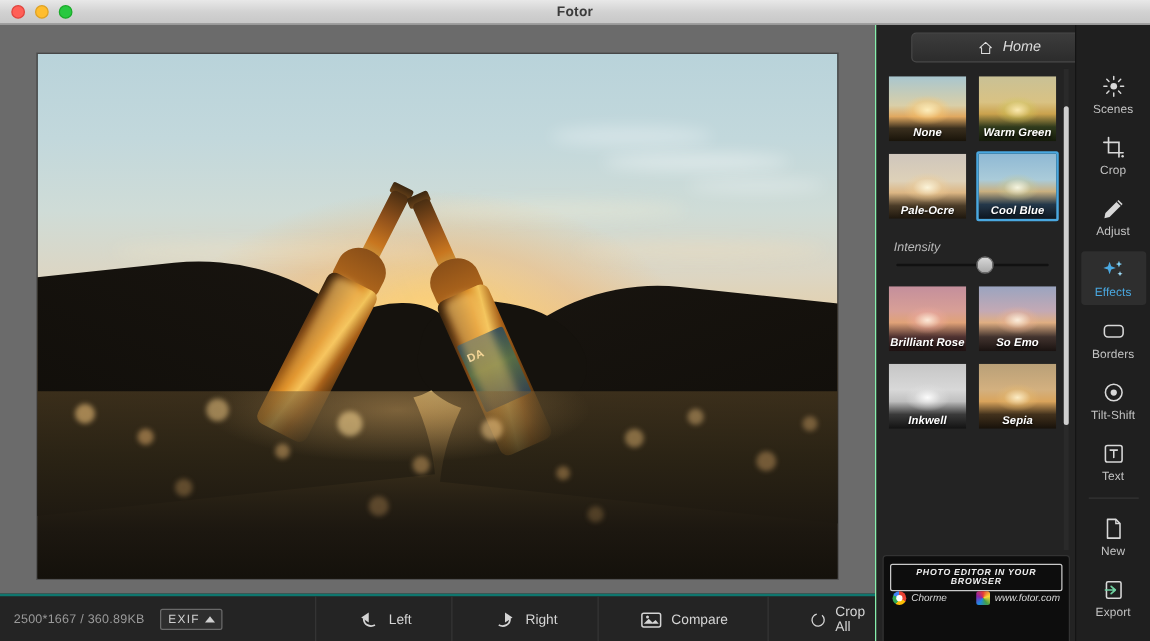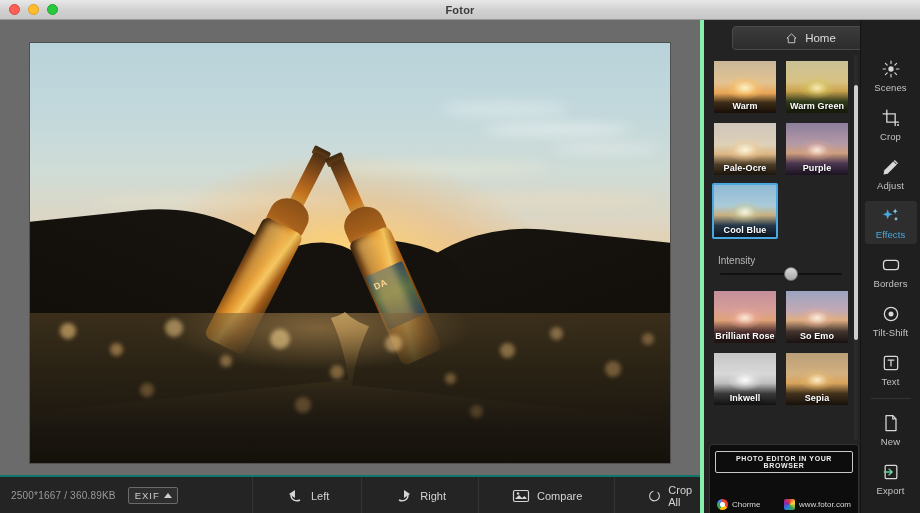--- a/index.html
+++ b/index.html
@@ -185,21 +185,21 @@
     height: 38px; padding: 0 32px;
     font-size: 11px; color: #d4d4d4; cursor: pointer;
     border-left: 1px solid #343434;
   }
   .tool-btn:last-child { border-right: 1px solid #343434; }
   .tool-btn svg { display: block; }
 
   
   .right-panel {
     position: absolute; left: 700px; top: 20px; width: 160px; height: 493px;
-    background: #232323; border-left: 4px solid #86efac;
+    background: #232323; border-left: 1px solid #86efac; font-style: italic;
   }
   .home-btn {
     position: absolute; left: 28px; top: 6px; width: 157px; height: 24px;
     background: linear-gradient(to bottom, #3c3c3c, #2c2c2c);
     border: 1px solid #4a4a4a; border-radius: 4px;
     display: flex; align-items: center; justify-content: center; gap: 7px;
     font-size: 11.5px; color: #dcdcdc; cursor: pointer;
   }
   .fx-scroll {
     position: absolute; left: 4px; top: 35px; width: 152px; height: 385px;
@@ -252,21 +252,21 @@
   }
   .ad-head {
     border: 1px solid #c9c9c9; border-radius: 2px;
     font-size: 7px; color: #f0f0f0; letter-spacing: .6px;
     text-align: center; padding: 3px 0; font-weight: bold;
   }
   .ad-off {
     text-align: center; font-size: 19px; font-weight: bold;
     color: #f5405b; letter-spacing: 1px; margin: 3px 0 4px;
   }
-  .ad-foot { display: flex; align-items: center; justify-content: space-between; padding: 0 2px; margin-top: 26px; }
+  .ad-foot { display: flex; align-items: center; justify-content: space-between; padding: 0 2px; }
   .ad-item { display: flex; align-items: center; gap: 4px; font-size: 8px; color: #d8d8d8; }
   .chrome-ico {
     width: 11px; height: 11px; border-radius: 50%;
     background: conic-gradient(#ea4335 0 33%, #fbbc05 33% 58%, #34a853 58% 82%, #4285f4 82% 100%);
     position: relative;
   }
   .chrome-ico::after {
     content: ""; position: absolute; left: 3px; top: 3px;
     width: 5px; height: 5px; border-radius: 50%; background: #fff;
   }
@@ -413,44 +413,39 @@
       </svg>
       <span>Home</span>
     </div>
 
     <div class="fx-scroll">
       <div class="fx-scrollbar-track"></div>
       <div class="fx-scrollbar"></div>
 
       <div class="fx-grid">
 
-
-        <div class="fx-cell">
-          <div class="fx-thumb" style="background:linear-gradient(to bottom,#c9b79a 0%,#e3c391 42%,#e8a556 62%,#3d2d18 80%,#170f07 100%)"></div>
-          <div class="fx-thumb" style="background:radial-gradient(ellipse 26px 16px at 50% 52%, rgba(255,245,200,.95) 0%, rgba(255,195,100,.45) 45%, rgba(0,0,0,0) 75%)"></div>
-          <div class="fx-name">Warm</div>
-        </div>
+        <div class="fx-cell">
+          <div class="fx-thumb" style="background:linear-gradient(to bottom,#a8c6cf 0%,#d9cfa8 45%,#e0a860 62%,#3a2f1e 80%,#181309 100%)"></div>
+          <div class="fx-thumb" style="background:radial-gradient(ellipse 26px 16px at 50% 52%, rgba(255,240,190,.95) 0%, rgba(255,200,110,.4) 45%, rgba(0,0,0,0) 75%)"></div>
+          <div class="fx-name">None</div>
+        </div>
+
 
         <div class="fx-cell">
           <div class="fx-thumb" style="background:linear-gradient(to bottom,#c9c196 0%,#d9c283 40%,#caa24d 58%,#2f3a1c 78%,#141a0a 100%)"></div>
           <div class="fx-thumb" style="background:radial-gradient(ellipse 24px 15px at 50% 52%, rgba(255,240,185,.9) 0%, rgba(210,200,90,.4) 45%, rgba(0,0,0,0) 75%)"></div>
           <div class="fx-name">Warm Green</div>
         </div>
 
         <div class="fx-cell">
           <div class="fx-thumb" style="background:linear-gradient(to bottom,#cfc6bc 0%,#ded1b8 42%,#dcb684 60%,#4a3b27 80%,#1d160d 100%)"></div>
           <div class="fx-thumb" style="background:radial-gradient(ellipse 26px 16px at 50% 52%, rgba(255,250,225,.9) 0%, rgba(240,205,150,.4) 45%, rgba(0,0,0,0) 75%)"></div>
           <div class="fx-name">Pale-Ocre</div>
         </div>
 
-        <div class="fx-cell">
-          <div class="fx-thumb" style="background:linear-gradient(to bottom,#8d7d9b 0%,#b49aa6 40%,#cf9f7d 58%,#4a3550 78%,#1b1320 100%)"></div>
-          <div class="fx-thumb" style="background:radial-gradient(ellipse 24px 15px at 50% 52%, rgba(255,240,225,.9) 0%, rgba(220,165,150,.4) 45%, rgba(0,0,0,0) 75%)"></div>
-          <div class="fx-name">Purple</div>
-        </div>
 
         <div class="fx-cell selected">
           <div class="fx-thumb" style="background:linear-gradient(to bottom,#8fb9d4 0%,#aacbd9 40%,#c9b080 58%,#24384a 78%,#0d1620 100%)"></div>
           <div class="fx-thumb" style="background:radial-gradient(ellipse 24px 15px at 50% 52%, rgba(250,250,230,.92) 0%, rgba(200,200,150,.4) 45%, rgba(0,0,0,0) 75%)"></div>
           <div class="fx-name">Cool Blue</div>
         </div>
 
         <div class="intensity-row">
           <div class="intensity-label">Intensity</div>
           <div class="slider-track">

